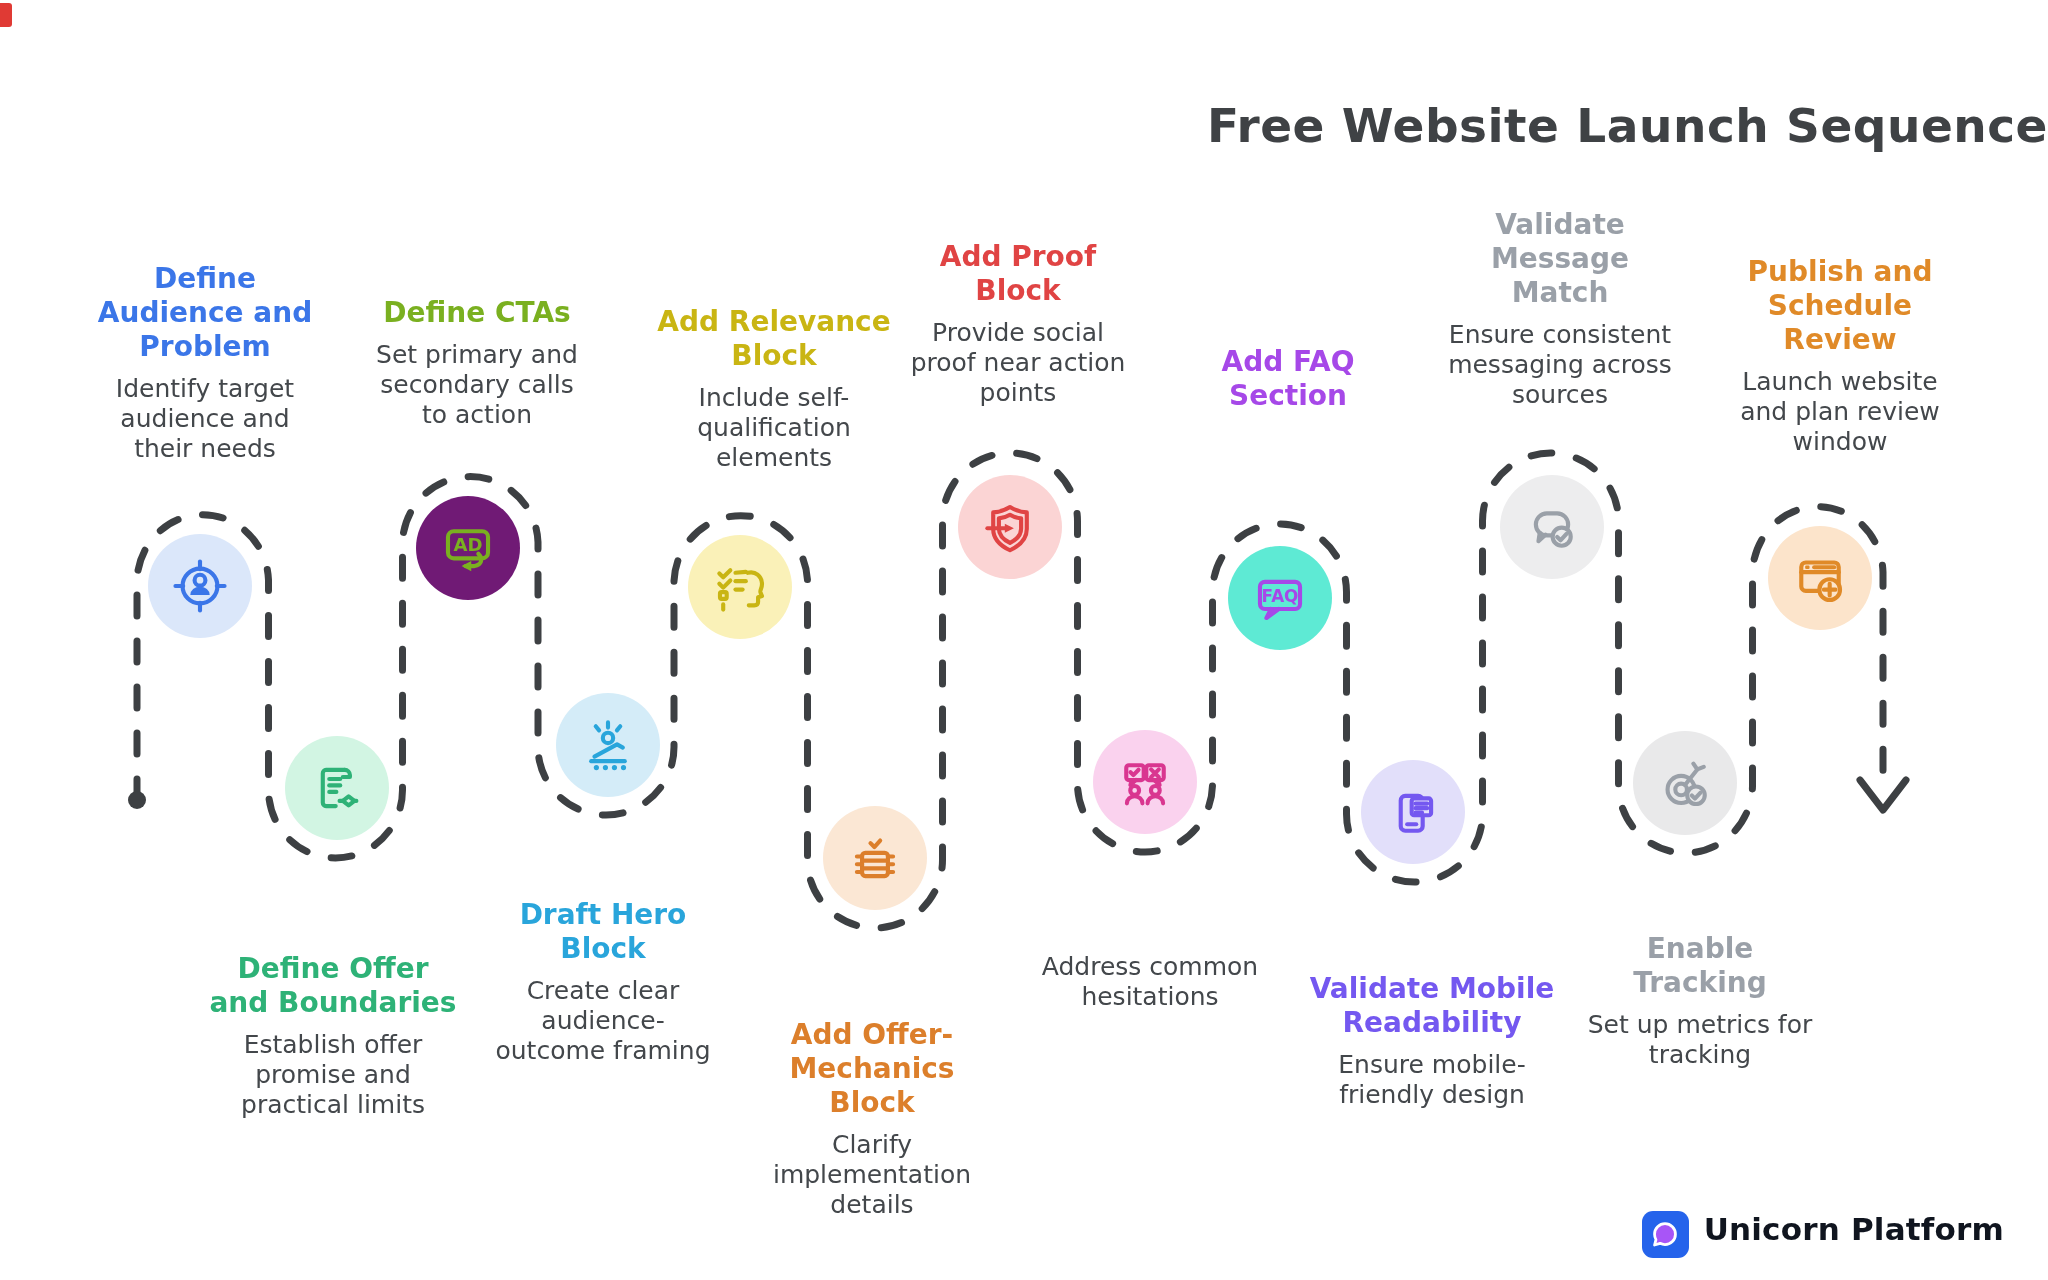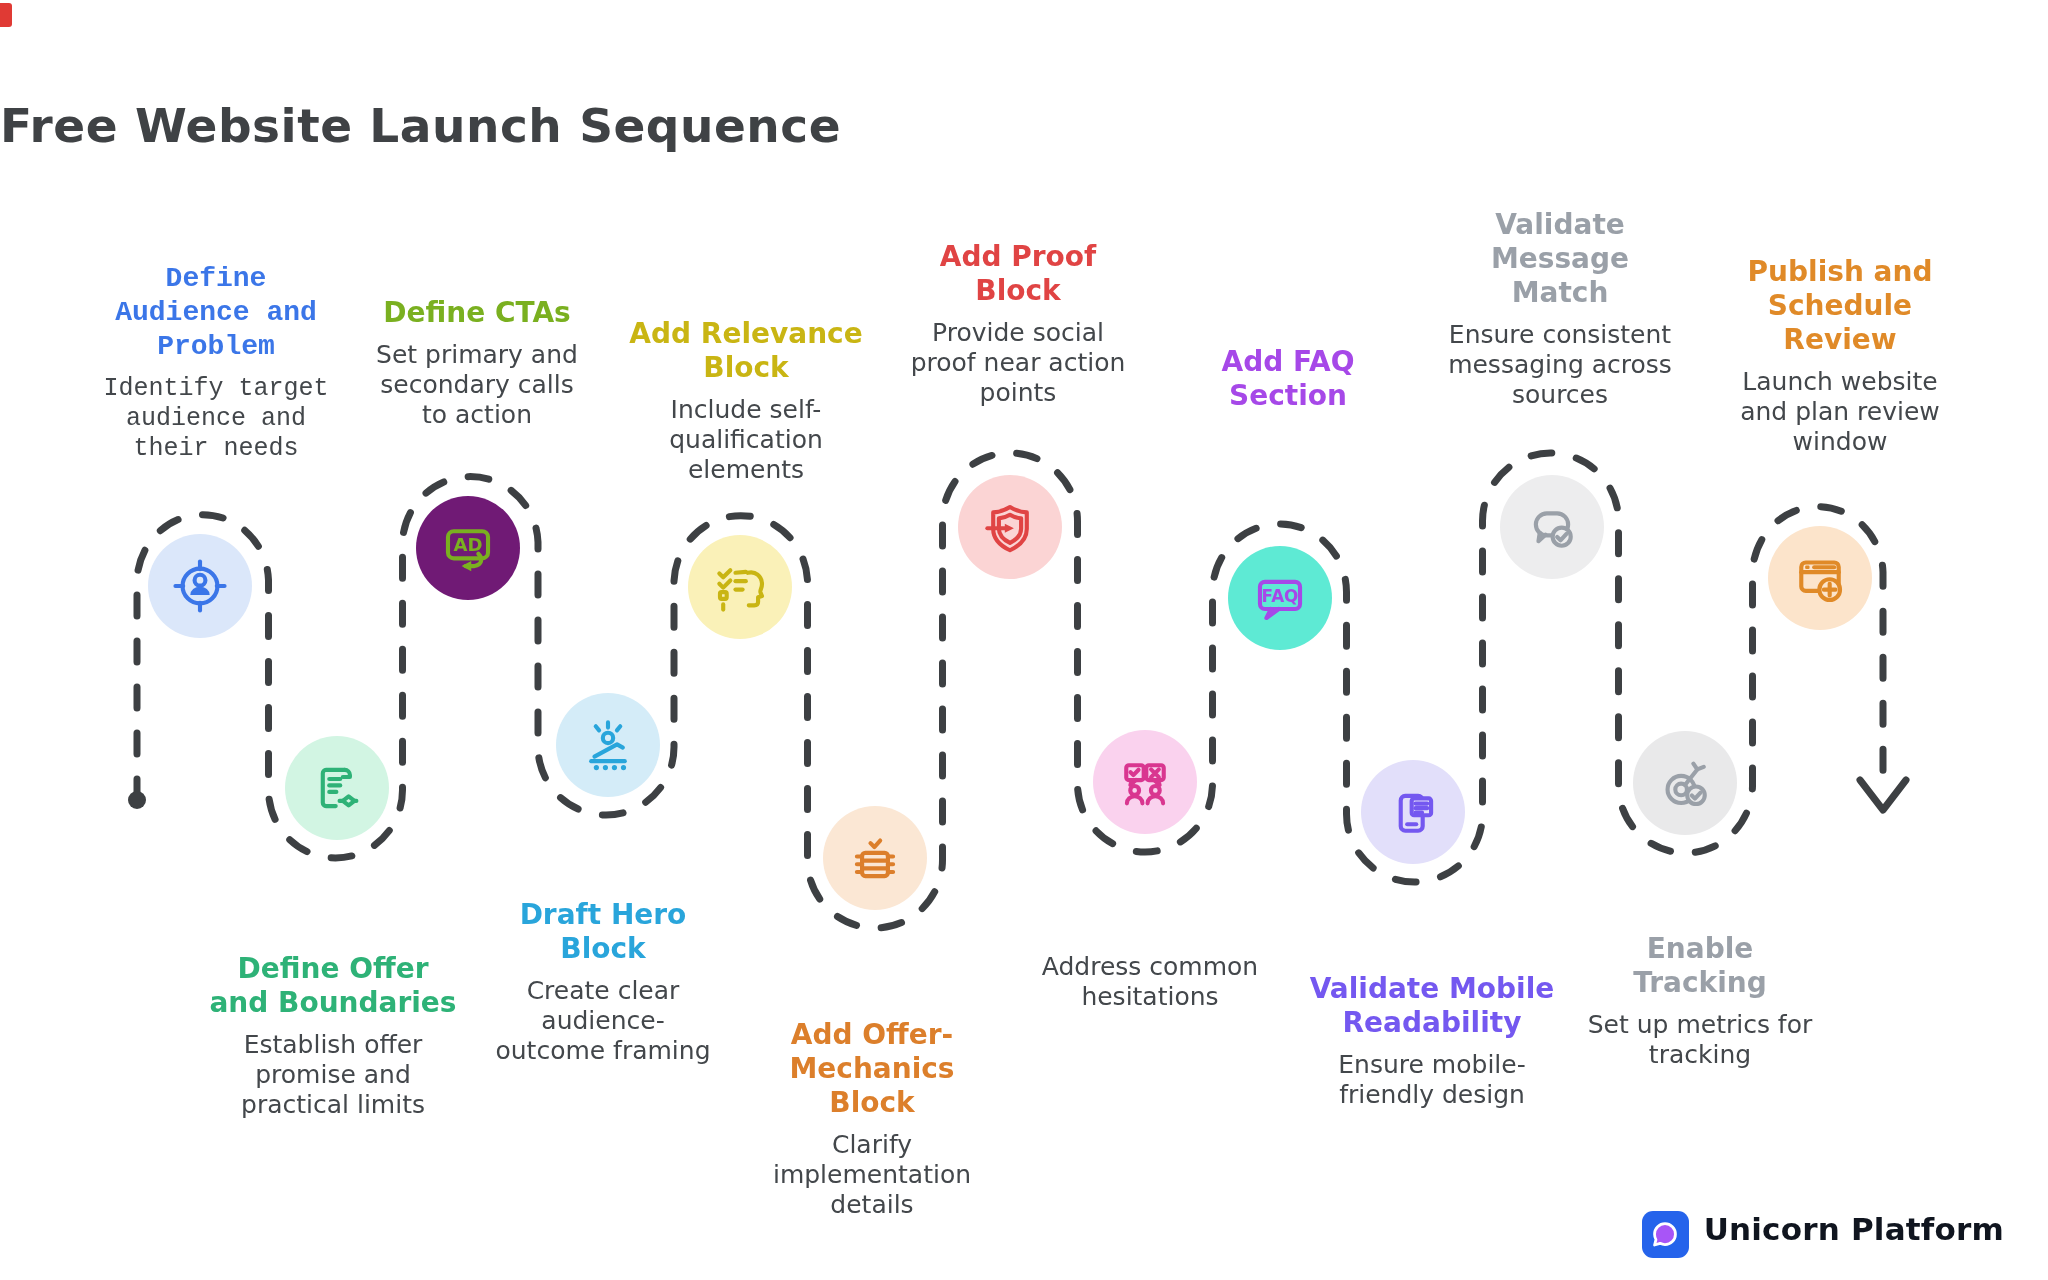--- a/index.html
+++ b/index.html
@@ -2,21 +2,21 @@
 <html><head>
 <meta charset="utf-8">
 <style>
   html,body{margin:0;padding:0;}
   body{
     width:2048px;height:1280px;background:#ffffff;position:relative;overflow:hidden;
     font-family:"DejaVu Sans","Liberation Sans",sans-serif;
   }
   .canvas{position:absolute;inset:0;}
   .corner-mark{position:absolute;left:0;top:3px;width:12px;height:24px;background:#e03a34;border-radius:0 3px 3px 0;}
-  .page-title{position:absolute;top:98px;left:0;width:100%;text-align:left;margin:0;
+  .page-title{position:absolute;top:98px;left:0;width:100%;text-align:right;margin:0;
     font-size:47px;font-weight:700;color:#3f4245;letter-spacing:.5px;}
   #path-svg{position:absolute;left:0;top:0;}
   .node{position:absolute;width:104px;height:104px;border-radius:50%;
     display:flex;align-items:center;justify-content:center;}
   .node svg{width:62px;height:62px;display:block;}
   .step-text{position:absolute;text-align:center;}
   .step-title{margin:0;font-size:28px;line-height:34px;font-weight:700;white-space:pre-line;}
   .step-desc{margin:10px 0 0;font-size:25px;line-height:30px;font-weight:500;color:#43474b;white-space:pre-line;}
   .brand{position:absolute;right:44px;bottom:22px;display:flex;gap:15px;}
   .brand-badge{width:47px;height:47px;border-radius:11px;background:#2563eb;
@@ -40,21 +40,21 @@
         <svg viewBox="0 0 48 48" fill="none" stroke="currentColor" stroke-width="3.2" stroke-linecap="round" stroke-linejoin="round">
           <circle cx="24" cy="24" r="13.5"></circle>
           <line x1="24" y1="5" x2="24" y2="11"></line>
           <line x1="24" y1="37" x2="24" y2="43"></line>
           <line x1="5" y1="24" x2="11" y2="24"></line>
           <line x1="37" y1="24" x2="43" y2="24"></line>
           <circle cx="24" cy="19.5" r="4.2"></circle>
           <path d="M16.5 31 a7.5 6.5 0 0 1 15 0 z" fill="currentColor" stroke="none"></path>
         </svg>
       </div>
-      <div class="step-text" style="left: 96px; top: 262px; width: 240px; font-family: Liberation Mono, monospace;">
+      <div class="step-text" style="left: 85px; top: 262px; width: 240px;">
         <h3 class="step-title" style="color: rgb(59, 118, 232);">Define
 Audience and
 Problem</h3>
         <p class="step-desc">Identify target
 audience and
 their needs</p>
       </div>
       <div class="node" style="left: 285px; top: 736px; background: rgb(210, 245, 227); color: rgb(46, 178, 119);">
         <svg viewBox="0 0 48 48" fill="none" stroke="currentColor" stroke-width="3.2" stroke-linecap="round" stroke-linejoin="round">
           <path d="M30 10 H15.5 a2.5 2.5 0 0 0 -2.5 2.5 V35.5 a2.5 2.5 0 0 0 2.5 2.5 H23"></path>
@@ -111,21 +111,21 @@
           <path d="M8 13.5 l3 3 5.5 -5.5"></path>
           <path d="M8 21.5 l3 3 5.5 -5.5"></path>
           <rect x="8.5" y="28" width="5.2" height="5.2" rx="1.2"></rect>
           <line x1="11" y1="37.5" x2="11" y2="41.5"></line>
           <line x1="20.5" y1="13" x2="28.5" y2="12.3"></line>
           <line x1="20.5" y1="19.5" x2="28.5" y2="19.5"></line>
           <line x1="20.5" y1="26" x2="26" y2="26"></line>
           <path d="M30 13 c6 -1.6 10.6 2.5 11 8 .3 3.5 -1.6 5 -1.2 7 l1.2 3 -3 1 v3.6 c0 1.6 -1.2 2.6 -3 2.6 h-4.2"></path>
         </svg>
       </div>
-      <div class="step-text" style="left: 621px; top: 305px; width: 250px; margin-top: 12px;">
+      <div class="step-text" style="left: 649px; top: 305px; width: 250px;">
         <h3 class="step-title" style="color: rgb(201, 181, 19);">Add Relevance
 Block</h3>
         <p class="step-desc">Include self-
 qualification
 elements</p>
       </div>
       <div class="node" style="left: 823px; top: 806px; background: rgb(251, 231, 212); color: rgb(220, 127, 43);">
         <svg viewBox="0 0 48 48" fill="none" stroke="currentColor" stroke-width="3.2" stroke-linecap="round" stroke-linejoin="round">
           <path d="M20.5 12.5 l3 3 4.5 -5"></path>
           <rect x="14" y="20" width="20" height="18" rx="2.5"></rect>

